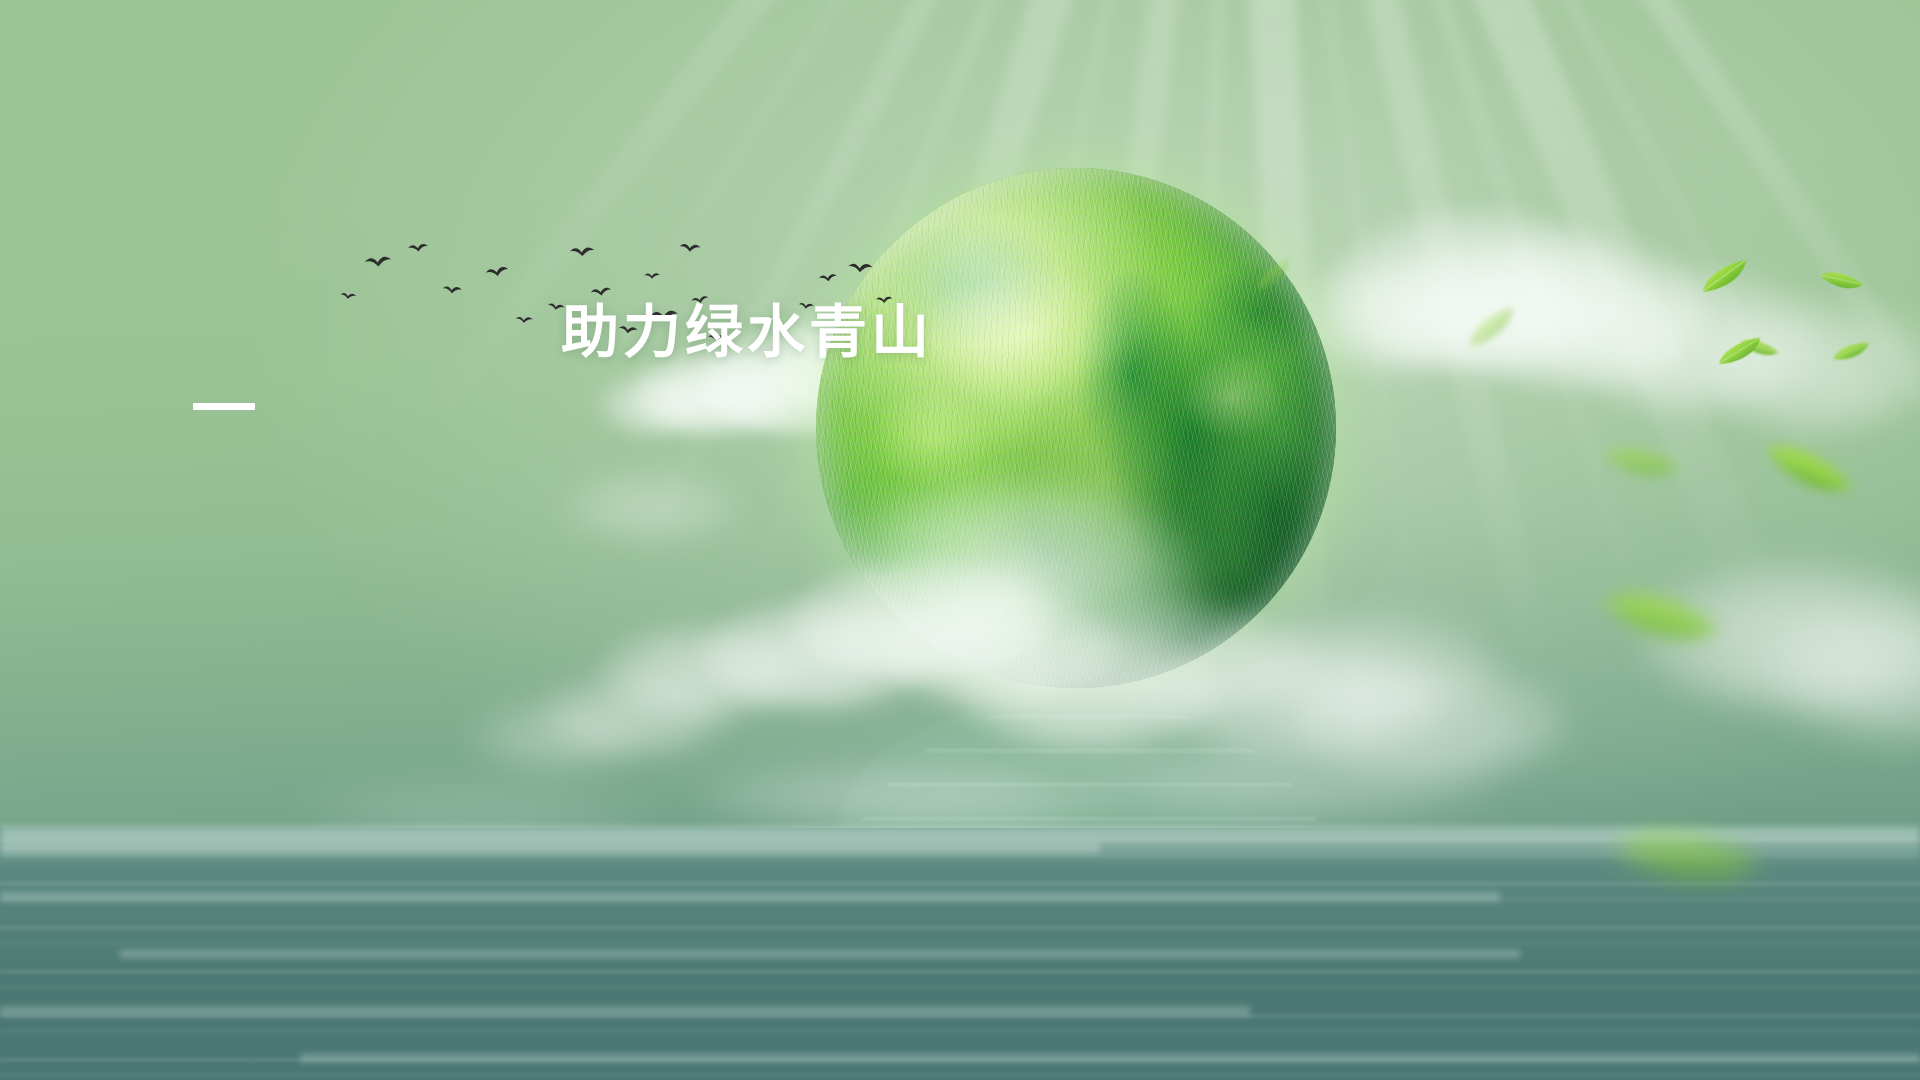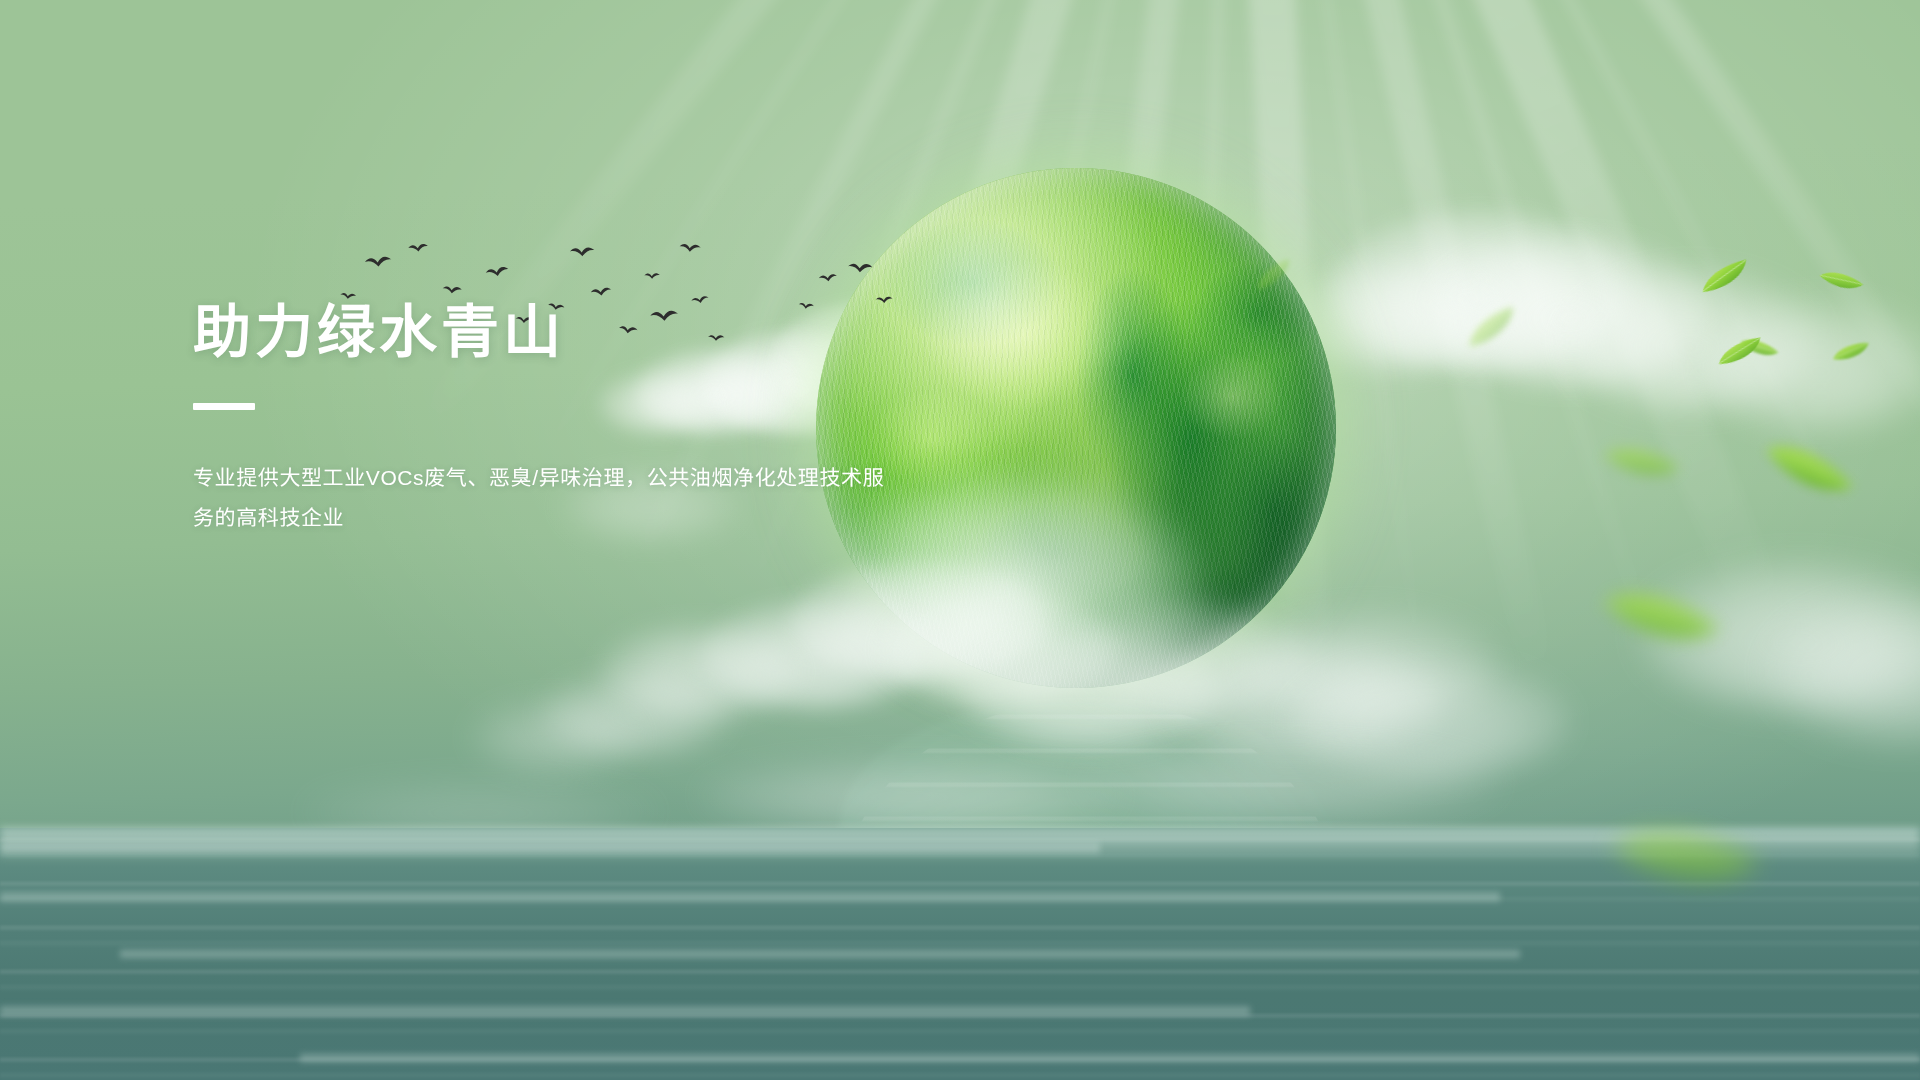--- a/index.html
+++ b/index.html
@@ -217,21 +217,21 @@
     width:740px;
   }
   .headline{
     color:#ffffff;
     font-size:58px;
     font-weight:700;
     line-height:1.12;
     letter-spacing:4px;
     text-shadow:0 2px 10px rgba(40,80,55,.22);
   }
-  .headline-line{ display:block; white-space:nowrap; }
+  .headline-line{ display:block; white-space:nowrap;text-align:right; }
   .rule{
     width:62px; height:7px;
     background:#ffffff;
     margin-top:38px;
     border-radius:1px;
   }
   .lede{
     margin-top:48px;
     color:#ffffff;
     font-size:21px;
@@ -468,16 +468,15 @@
           <path d="M2,30 C18,6 56,-2 98,5 C84,30 44,42 2,30 Z" fill="url(#lg1252266)"></path>
           <path d="M3,29 C30,22 62,14 96,6" stroke="rgba(255,255,255,.55)" stroke-width="1.4" fill="none"></path>
         </svg></div>
     </div>
 
   <div class="copy">
     <h1 class="headline">
       <span class="headline-line">助力绿水青山</span>
     </h1>
     <div class="rule"></div>
-    <p class="lede">专业提供大型工业VOCs废气、恶臭/异味治理，公共油烟净化处理技术服务的高科技企业</p>
   </div>
 
 </div>
 
 </body></html>

